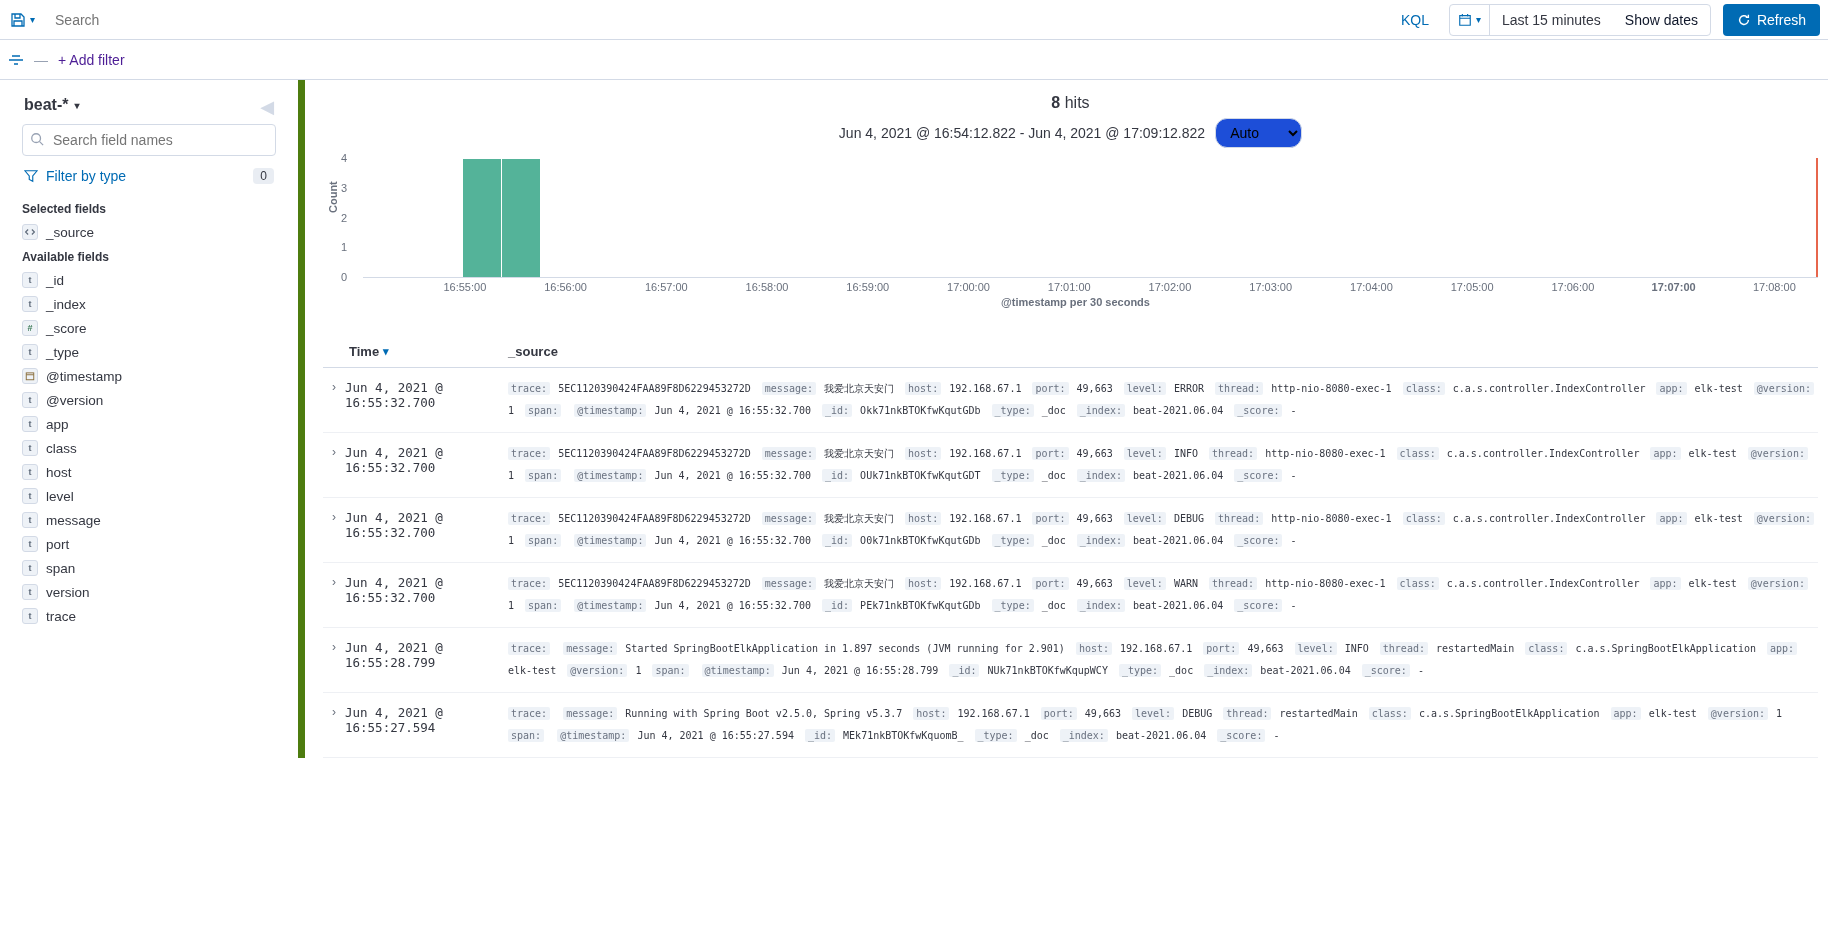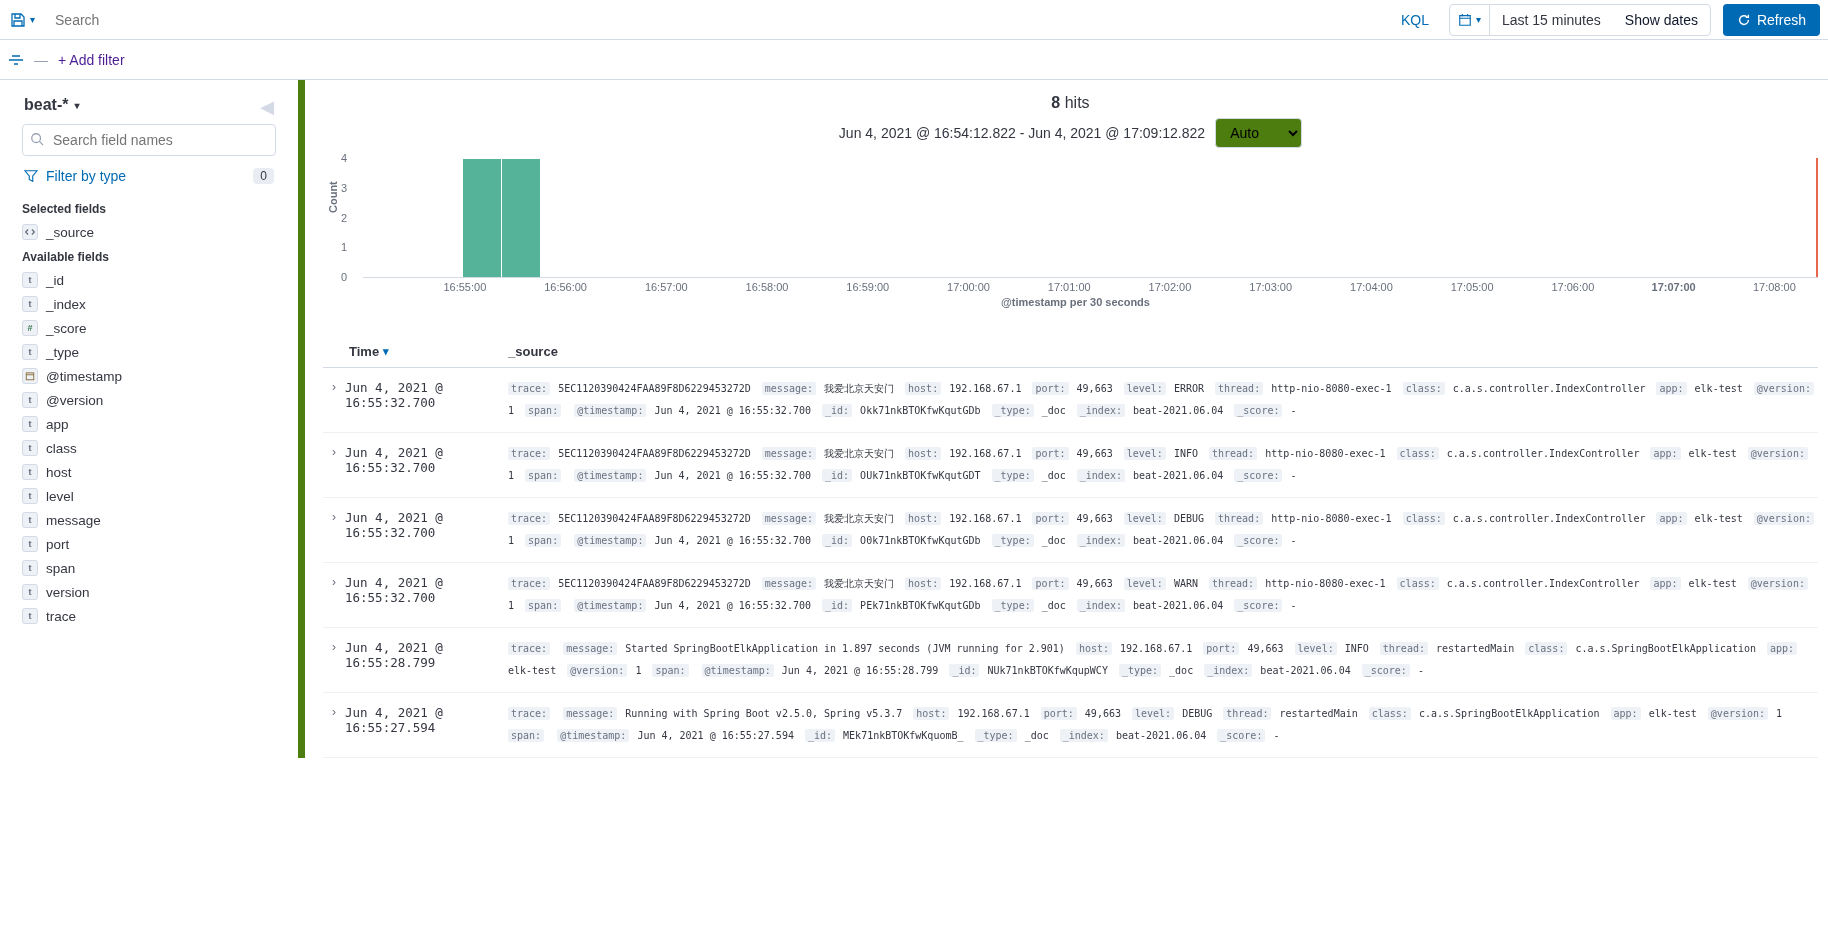--- a/index.html
+++ b/index.html
@@ -30,21 +30,21 @@
 .section-label { font-size: 12px; font-weight: 700; color: #343741; padding: 6px 0 4px; }
 .field-row { display: flex; align-items: center; gap: 8px; padding: 4px 0; cursor: pointer; }
 .ftype { width: 16px; height: 16px; border-radius: 3px; display: flex; align-items: center; justify-content: center; font-size: 9px; font-weight: 700; color: #5f6b7a; background: #eef2f7; border: 1px solid #d3dae6; }
 .ftype.num { color: #3b7a57; }
 .ftype.date { color: #8a6d3b; }
 .field-name { font-size: 13.5px; }
 .content { flex: 1; padding: 10px 10px 0 18px; position: relative; }
 .hits-line { text-align: center; font-size: 16px; margin: 4px 0 6px; }
 .hits-line b { font-weight: 700; }
 .range-line { text-align: center; font-size: 14px; color: #343741; margin-bottom: 10px; display: flex; justify-content: center; align-items: center; gap: 10px; }
-.interval-select { border: 1px solid #d3dae6; border-radius: 4px; padding: 5px 26px 5px 10px; background: #4d7c0f; font-size: 14px; }
+.interval-select { border: 1px solid #d3dae6; border-radius: 12px; padding: 5px 26px 5px 10px; background: #1d4ed8; font-size: 14px; }
 .chart-wrap { position: relative; height: 170px; margin-left: 10px; }
 .y-axis-label { position: absolute; left: -6px; top: 50%; transform: rotate(-90deg) translateX(30px); transform-origin: left top; font-size: 11px; font-weight: 600; color: #69707d; }
 .chart { position: relative; margin-left: 30px; height: 120px; border-bottom: 1px solid #d3dae6; }
 .y-tick { position: absolute; left: -22px; font-size: 11px; color: #69707d; transform: translateY(50%); }
 .bars { position: absolute; bottom: 0; display: flex; align-items: flex-end; gap: 1px; left: 100px; }
 .bar { width: 38px; background: #54b399; }
 .red-line { position: absolute; right: 0; top: 0; bottom: 0; width: 2px; background: #e7664c; }
 .x-ticks { position: relative; margin-left: 30px; height: 16px; }
 .x-tick { position: absolute; font-size: 11px; color: #69707d; transform: translateX(-50%); top: 3px; }
 .x-axis-label { text-align: center; font-size: 11px; font-weight: 600; color: #69707d; margin-top: 2px; }

